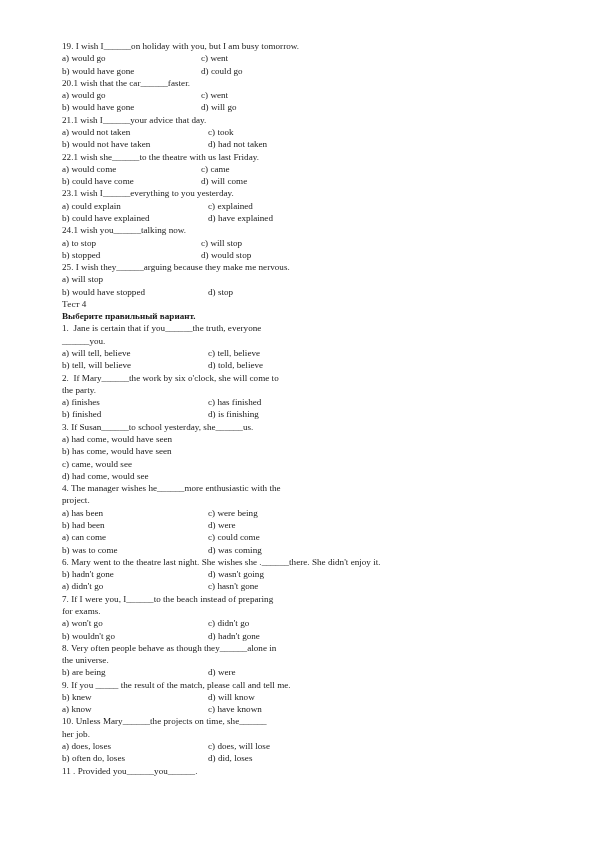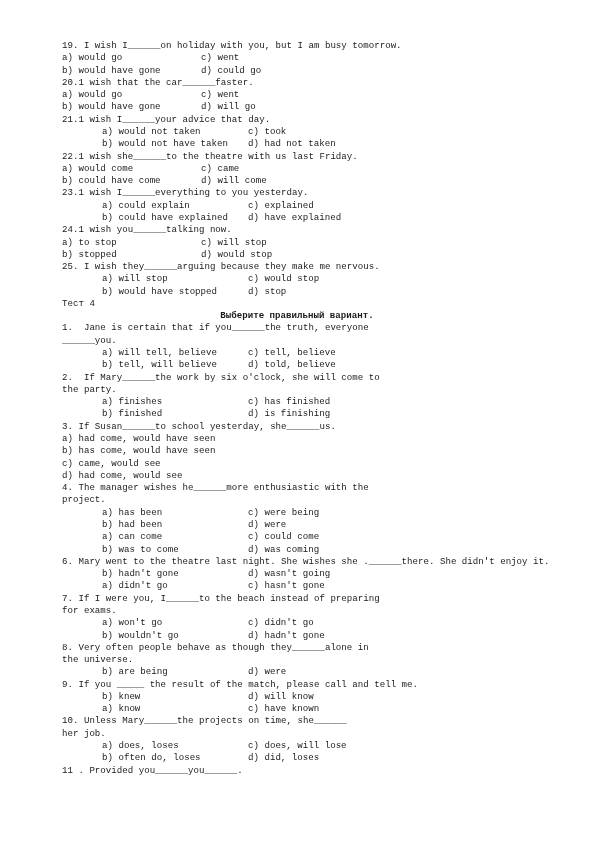--- a/index.html
+++ b/index.html
@@ -5,55 +5,53 @@
   html, body {
     margin: 0;
     padding: 0;
     background: #ffffff;
   }
   .page {
     position: relative;
     width: 595px;
     height: 842px;
     background: #ffffff;
-    font-family: Liberation Mono, monospace;
+    font-family: Liberation Serif, serif;
     color: #1a1a1a;
     overflow: hidden;
   }
   .doc-body {
     position: absolute;
     left: 62px;
     top: 40px;
     width: 470px;
   }
   .line {
     font-size: 9.1px;
     line-height: 12.28px;
     white-space: pre;
     letter-spacing: 0.02px;
   }
   .line.bold {
     font-weight: bold;
-    text-align: center;
   }
   .q-line {
     white-space: pre;
   }
   .opt-row {
     display: flex;
     white-space: pre;
   }
   .opt-left {
     width: 103px;
     flex: 0 0 103px;
   }
   .opt-left.wide {
     width: 110px;
     flex: 0 0 110px;
-    margin-left: 40px;
   }
   .opt-right {
     flex: 1 1 auto;
     margin-left: 36px;
   }
   .section-head {
     white-space: pre;
   }
 </style>
 </head>
@@ -131,21 +129,20 @@
       <div class="line opt-row">
         <span class="opt-left">b) stopped</span>
         <span class="opt-right">d) would stop</span>
       </div>
     </div>
 
     <div>
       <div class="line q-line">25. I wish they______arguing because they make me nervous.</div>
       <div class="line opt-row">
         <span class="opt-left wide">a) will stop</span>
-        <span class="opt-right">c) would stop</span>
       </div>
       <div class="line opt-row">
         <span class="opt-left wide">b) would have stopped</span>
         <span class="opt-right">d) stop</span>
       </div>
     </div>
 
     <div class="line section-head">Тест 4</div>
     <div class="line section-head bold">Выберите правильный вариант.</div>
 

